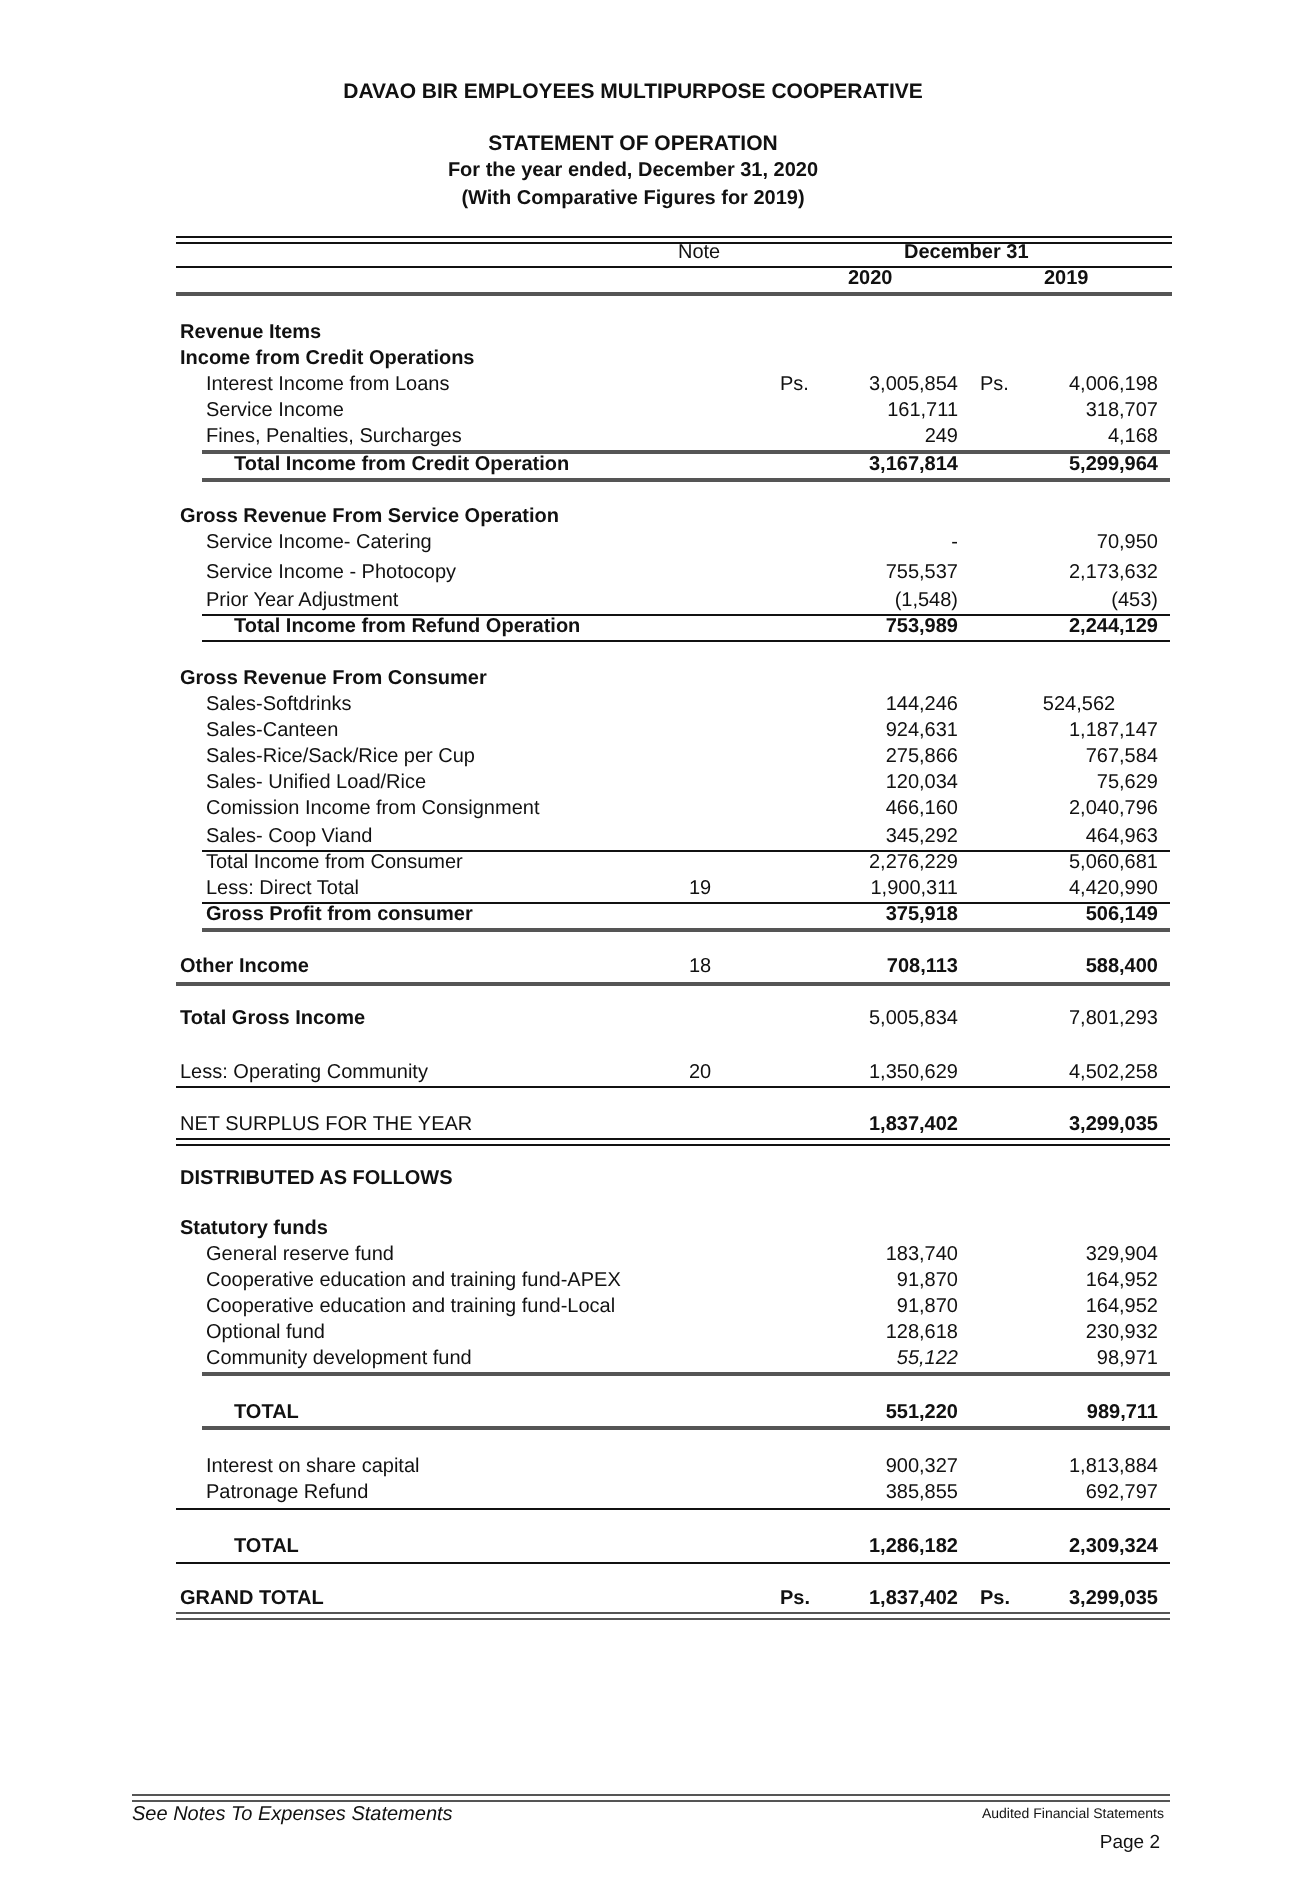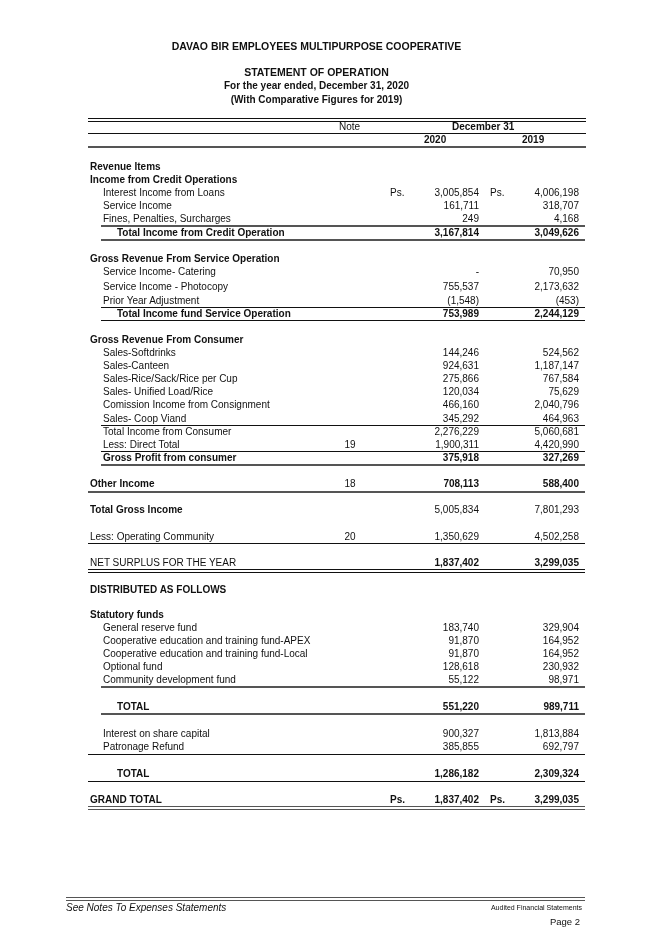--- a/index.html
+++ b/index.html
@@ -50,47 +50,47 @@
 <div class="abs v20" style="top:200px;">161,711</div>
 <div class="abs v19" style="top:200px;">318,707</div>
 
 <div class="abs ind" style="top:213px;">Fines, Penalties, Surcharges</div>
 <div class="abs v20" style="top:213px;">249</div>
 <div class="abs v19" style="top:213px;">4,168</div>
 
 <div class="hr2" style="top:225px;left:101px;width:484px;"></div>
 <div class="abs b ind2" style="top:227px;">Total Income from Credit Operation</div>
 <div class="abs b v20" style="top:227px;">3,167,814</div>
-<div class="abs b v19" style="top:227px;">3,049,626</div>
+<div class="abs b v19" style="top:227px;">5,299,964</div>
 <div class="hr2" style="top:239px;left:101px;width:484px;"></div>
 
 <div class="abs b lbl" style="top:253px;">Gross Revenue From Service Operation</div>
 <div class="abs ind" style="top:266px;">Service Income- Catering</div>
 <div class="abs v20" style="top:266px;">-</div>
 <div class="abs v19" style="top:266px;">70,950</div>
 
 <div class="abs ind" style="top:281px;">Service Income - Photocopy</div>
 <div class="abs v20" style="top:281px;">755,537</div>
 <div class="abs v19" style="top:281px;">2,173,632</div>
 
 <div class="abs ind" style="top:295px;">Prior Year Adjustment</div>
 <div class="abs v20" style="top:295px;">(1,548)</div>
 <div class="abs v19" style="top:295px;">(453)</div>
 
 <div class="hr" style="top:307px;left:101px;width:484px;"></div>
-<div class="abs b ind2" style="top:308px;">Total Income fund Service Operation</div>
+<div class="abs b ind2" style="top:308px;">Total Income from Refund Operation</div>
 <div class="abs b v20" style="top:308px;">753,989</div>
 <div class="abs b v19" style="top:308px;">2,244,129</div>
 <div class="hr" style="top:320px;left:101px;width:484px;"></div>
 
 <div class="abs b lbl" style="top:334px;">Gross Revenue From Consumer</div>
 
 <div class="abs ind" style="top:347px;">Sales-Softdrinks</div>
 <div class="abs v20" style="top:347px;">144,246</div>
-<div class="abs v19" style="top:347px;">524,562</div>
+<div class="abs v19" style="top:347px;text-align:center;">524,562</div>
 
 <div class="abs ind" style="top:360px;">Sales-Canteen</div>
 <div class="abs v20" style="top:360px;">924,631</div>
 <div class="abs v19" style="top:360px;">1,187,147</div>
 
 <div class="abs ind" style="top:373px;">Sales-Rice/Sack/Rice per Cup</div>
 <div class="abs v20" style="top:373px;">275,866</div>
 <div class="abs v19" style="top:373px;">767,584</div>
 
 <div class="abs ind" style="top:386px;">Sales- Unified Load/Rice</div>
@@ -111,21 +111,21 @@
 <div class="abs v19" style="top:426px;">5,060,681</div>
 
 <div class="abs ind" style="top:439px;">Less: Direct Total</div>
 <div class="abs note" style="top:439px;">19</div>
 <div class="abs v20" style="top:439px;">1,900,311</div>
 <div class="abs v19" style="top:439px;">4,420,990</div>
 
 <div class="hr" style="top:451px;left:101px;width:484px;"></div>
 <div class="abs b ind" style="top:452px;">Gross Profit from consumer</div>
 <div class="abs b v20" style="top:452px;">375,918</div>
-<div class="abs b v19" style="top:452px;">327,269</div>
+<div class="abs b v19" style="top:452px;">506,149</div>
 <div class="hr2" style="top:464px;left:101px;width:484px;"></div>
 
 <div class="abs b lbl" style="top:478px;">Other Income</div>
 <div class="abs note" style="top:478px;">18</div>
 <div class="abs b v20" style="top:478px;">708,113</div>
 <div class="abs b v19" style="top:478px;">588,400</div>
 <div class="hr2" style="top:491px;left:88px;width:497px;"></div>
 
 <div class="abs b lbl" style="top:504px;">Total Gross Income</div>
 <div class="abs v20" style="top:504px;">5,005,834</div>
@@ -155,21 +155,21 @@
 
 <div class="abs ind" style="top:648px;">Cooperative education and training fund-Local</div>
 <div class="abs v20" style="top:648px;">91,870</div>
 <div class="abs v19" style="top:648px;">164,952</div>
 
 <div class="abs ind" style="top:661px;">Optional fund</div>
 <div class="abs v20" style="top:661px;">128,618</div>
 <div class="abs v19" style="top:661px;">230,932</div>
 
 <div class="abs ind" style="top:674px;">Community development fund</div>
-<div class="abs v20" style="top:674px;">55,122</div>
+<div class="abs v20" style="top:674px;font-style:italic;">55,122</div>
 <div class="abs v19" style="top:674px;">98,971</div>
 <div class="hr2" style="top:686px;left:101px;width:484px;"></div>
 
 <div class="abs b ind2" style="top:701px;">TOTAL</div>
 <div class="abs b v20" style="top:701px;">551,220</div>
 <div class="abs b v19" style="top:701px;">989,711</div>
 <div class="hr2" style="top:713px;left:101px;width:484px;"></div>
 
 <div class="abs ind" style="top:728px;">Interest on share capital</div>
 <div class="abs v20" style="top:728px;">900,327</div>

